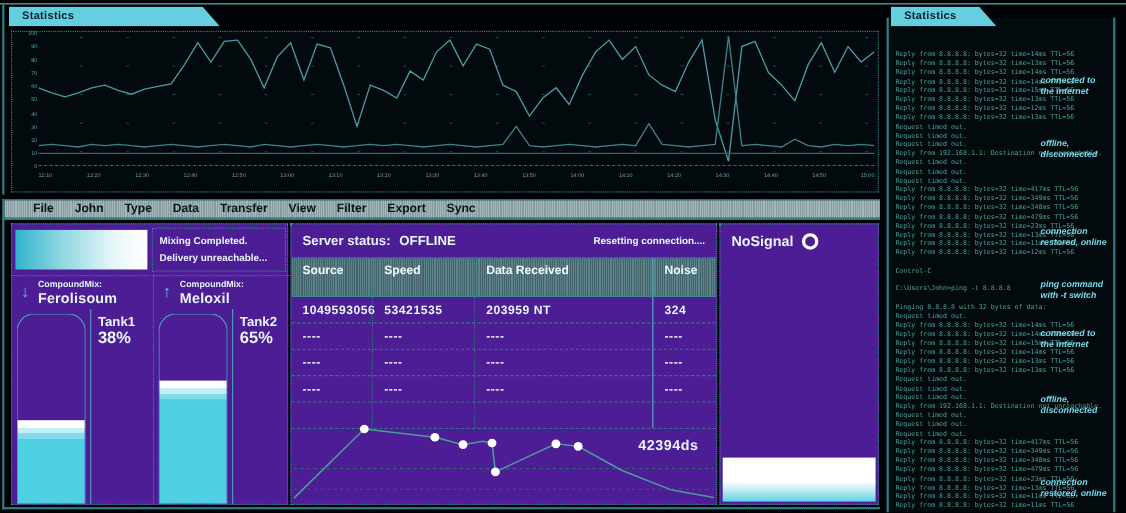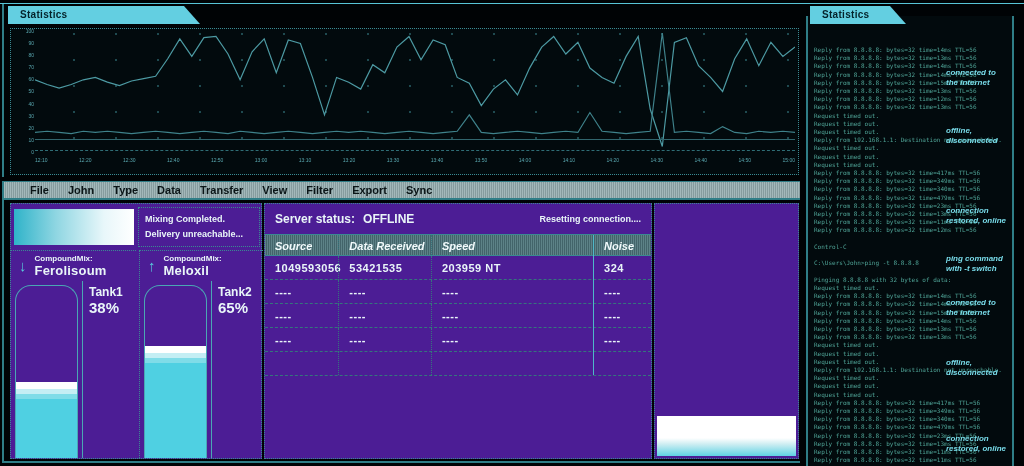--- a/index.html
+++ b/index.html
@@ -62,21 +62,21 @@
   .tank-label .tpct { font-size:15px; font-weight:bold; }
 
   
   #server-panel { left:260px; top:3px; width:388px; height:256px; }
   #server-header { position:absolute; left:0; top:0; width:100%; height:30px; display:flex; align-items:center; padding:0 10px; }
   #server-header .sl { font-size:12px; font-weight:bold; }
   #server-header .sv { font-size:12px; font-weight:bold; margin-left:8px; }
   #server-header .sr { margin-left:auto; font-size:9px; font-weight:bold;padding-left:48px; }
   #data-table { position:absolute; left:0; top:30px; width:100%; }
   .t-row { display:grid; grid-template-columns:19% 24% 42% 15%; }
-  .t-row.head { height:22px; background:repeating-linear-gradient(90deg,#5d8287 0 1px,#43646a 1px 2px); border-top:1px solid #3a8a92; border-bottom:1px solid #3a8a92;font-style:italic; }
+  .t-row.head { height:36px; background:repeating-linear-gradient(90deg,#5d8287 0 1px,#43646a 1px 2px); border-top:1px solid #3a8a92; border-bottom:1px solid #3a8a92; }
   .t-row.head span { font-size:11px; font-weight:bold; color:#f2fbfc; line-height:22px; padding-left:10px; }
   .t-row.body { height:24px; border-bottom:1px dashed #35757d; }
   .t-row.body span { font-size:11px; font-weight:bold; line-height:24px; padding-left:10px; letter-spacing:.5px; }
   .t-row span:nth-child(2), .t-row span:nth-child(3) { border-left:1px dotted #35757d; }
   .t-row span:nth-child(4) { border-left:1px solid #4fb7c9; }
   #mini-chart { position:absolute; left:2px; right:2px; top:177px; bottom:2px; }
   #mini-chart svg { position:absolute; inset:0; width:100%; height:100%; }
   #mini-label { position:absolute; right:14px; top:16px; font-size:13px; font-weight:bold; letter-spacing:.5px; }
 
   
@@ -212,22 +212,22 @@
 
     <div class="panel" id="server-panel">
       <div id="server-header">
         <span class="sl">Server status:</span>
         <span class="sv">OFFLINE</span>
         <span class="sr">Resetting connection....</span>
       </div>
       <div id="data-table">
           <div class="t-row head">
             <span>Source</span>
+            <span>Speed</span>
             <span>Data Received</span>
-            <span>Speed</span>
             <span>Noise</span>
           </div>
           <div class="t-row body">
             <span>1049593056</span>
             <span>53421535</span>
             <span>203959 NT</span>
             <span>324</span>
           </div>
           <div class="t-row body">
             <span>----</span>
@@ -247,23 +247,42 @@
             <span>----</span>
             <span>----</span>
           </div>
           <div class="t-row body">
             <span></span>
             <span></span>
             <span></span>
             <span></span>
           </div>
         </div>
+      <div id="mini-chart">
+        <svg id="mini-svg" viewBox="0 0 380 76" preserveAspectRatio="none">
+            <line x1="0" x2="380" y1="45.6" y2="45.6" stroke="#2c666e" stroke-width="1" stroke-dasharray="3,3"></line>
+            <line x1="0" x2="380" y1="64.6" y2="64.6" stroke="#2c666e" stroke-width="1" stroke-dasharray="3,3"></line>
+            <polyline points="0.0,73.0 63.8,9.1 127.7,16.7 153.1,23.6 171.0,20.5 179.4,22.0 182.4,48.6 237.1,22.8 257.3,25.1 296.4,47.1 342.0,65.4 380.0,72.2" fill="none" stroke="#4d9aa3" stroke-width="1.4"></polyline>
+            <circle cx="63.84" cy="9.120000000000001" r="4" fill="#ffffff"></circle>
+            <circle cx="127.68" cy="16.72" r="4" fill="#ffffff"></circle>
+            <circle cx="153.14000000000001" cy="23.56" r="4" fill="#ffffff"></circle>
+            <circle cx="179.35999999999999" cy="22.04" r="4" fill="#ffffff"></circle>
+            <circle cx="182.4" cy="48.64" r="4" fill="#ffffff"></circle>
+            <circle cx="237.12" cy="22.8" r="4" fill="#ffffff"></circle>
+            <circle cx="257.26" cy="25.080000000000002" r="4" fill="#ffffff"></circle>
+          </svg>
+        <div id="mini-label">42394ds</div>
+      </div>
     </div>
 
     <div class="panel" id="nosignal-panel">
+      <div id="nosignal-head">
+        <span class="ns-label">NoSignal</span>
+        <span id="nosignal-circle"></span>
+      </div>
       <div id="nosignal-bar"></div>
     </div>
   </div>
 
   <div id="right-panel">
     <div id="terminal-body">
         <div class="term-line">Reply from 8.8.8.8: bytes=32 time=14ms TTL=56</div>
         <div class="term-line">Reply from 8.8.8.8: bytes=32 time=13ms TTL=56</div>
         <div class="term-line">Reply from 8.8.8.8: bytes=32 time=14ms TTL=56</div>
         <div class="term-line">Reply from 8.8.8.8: bytes=32 time=14ms TTL=56</div>

